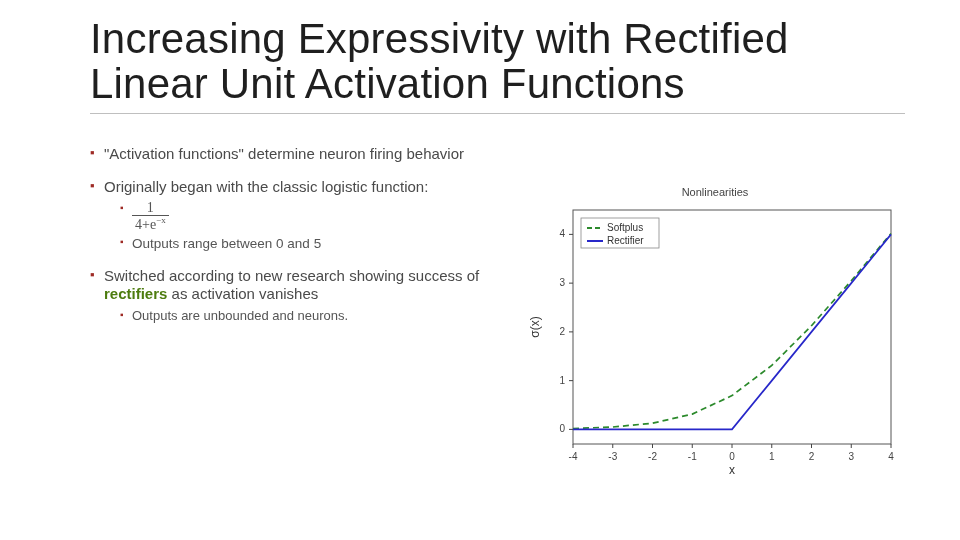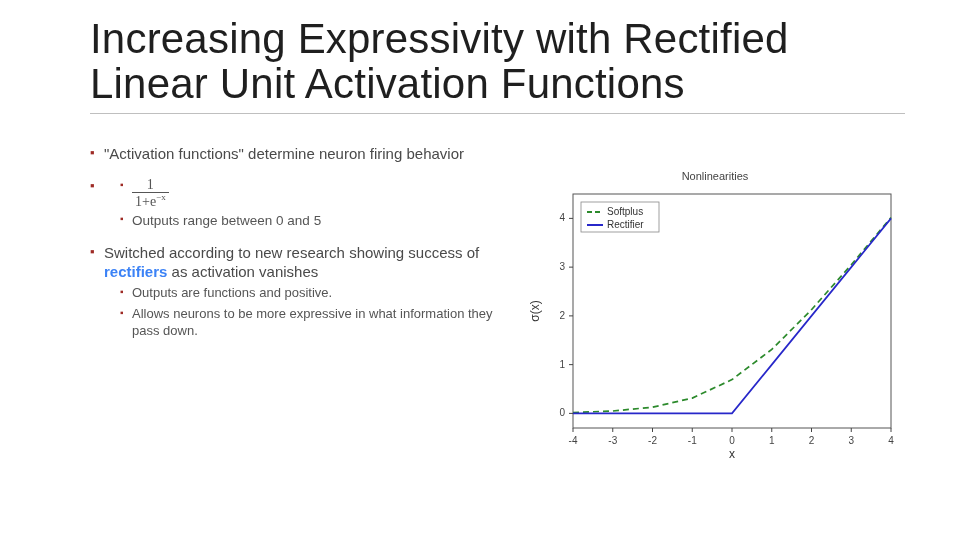--- a/index.html
+++ b/index.html
@@ -84,35 +84,36 @@
     line-height: 1;
   }
   .frac {
     display: inline-block;
     vertical-align: middle;
     text-align: center;
   }
   .frac .num { display:block; border-bottom: 1px solid #555; padding: 0 3px; }
   .frac .den { display:block; padding: 0 3px; }
   .den sup { font-size: 9px; }
-  .bold { font-weight: 600; color:#3b82f6; }
+  .bold { font-weight: 600; color:#4d7c0f; }
 
   
   .chart-wrap {
     position: absolute;
     left: 525px;
     top: 170px;
     width: 380px;
     height: 300px;
   }
   .chart-title {
     text-align: center;
     font-size: 11px;
     color: #444;
     margin-bottom: 4px;
+    margin-top: 16px;
   }
   svg.chart {
     display: block;
   }
   .tick { stroke: #444; stroke-width: 1; }
   .tick-label { font-size: 10px; fill: #444; font-family: Arial, sans-serif; }
   .legend-text { font-size: 10px; fill: #333; font-family: Arial, sans-serif; }
   .legend-swatch { stroke-width: 2; }
   .axis-label-x { font-size: 12px; fill:#333; font-family: Arial, sans-serif; }
   .axis-label-y { font-size: 12px; fill:#333; font-family: Arial, sans-serif; }
@@ -127,37 +128,37 @@
     <div class="title-underline"></div>
   </div>
 
   <div class="body">
 
     <div class="b1">
       <span>"Activation functions" determine neuron firing behavior</span>
     </div>
 
     <div class="b1">
+      <span>Originally began with the classic logistic function:</span>
       <div class="b2">
         <span class="formula">
           <span class="frac">
             <span class="num">1</span>
             <span class="den">
-              <span>1+e</span><sup>−x</sup>
+              <span>4+e</span><sup>−x</sup>
             </span>
           </span>
         </span>
       </div>
       <div class="b2">Outputs range between 0 and 5</div>
     </div>
 
     <div class="b1">
       <span>Switched according to new research showing success of </span><span class="bold">rectifiers</span><span> as activation vanishes</span>
-      <div class="b2 small">Outputs are functions and positive.</div>
-      <div class="b2 small">Allows neurons to be more expressive in what information they pass down.</div>
+      <div class="b2 small">Outputs are unbounded and neurons.</div>
     </div>
 
   </div>
 
   <div class="chart-wrap">
     <div class="chart-title">Nonlinearities</div>
     <svg class="chart" id="chart-svg" width="380" height="280">
         <rect x="48" y="8" width="318" height="234" fill="none" stroke="#555" stroke-width="1"></rect>
         <line x1="48" y1="242" x2="48" y2="246" class="tick"></line>
         <text x="48" y="258" text-anchor="middle" class="tick-label">-4</text>

